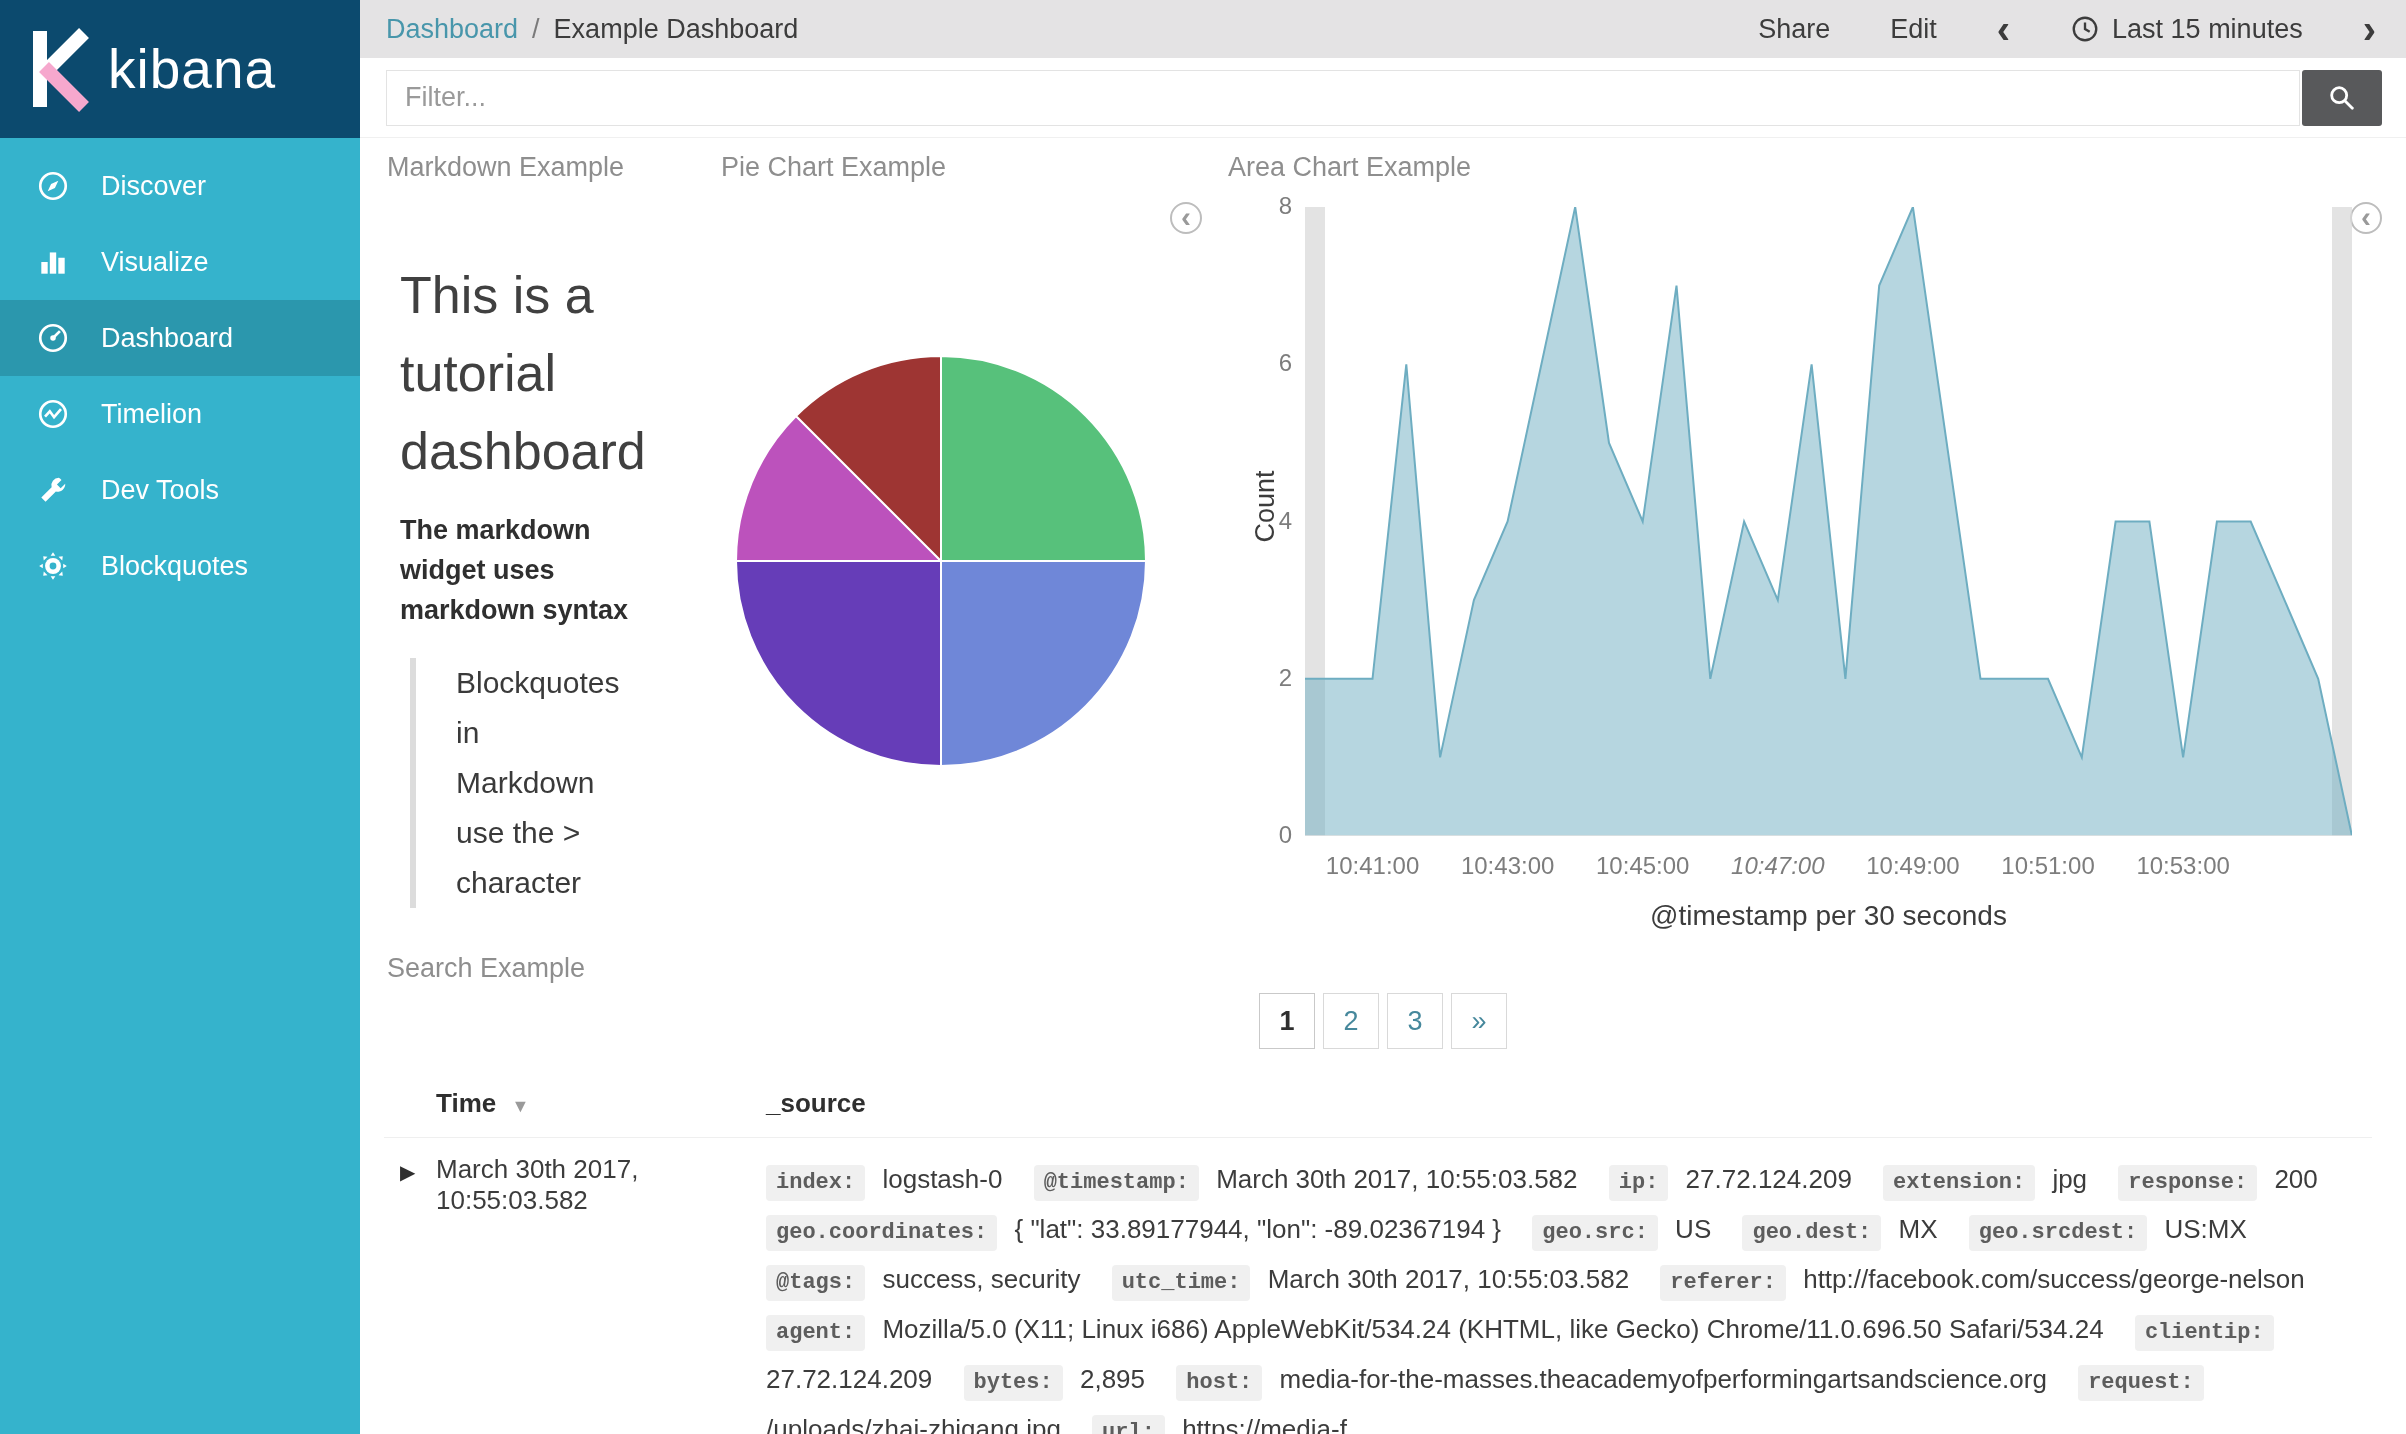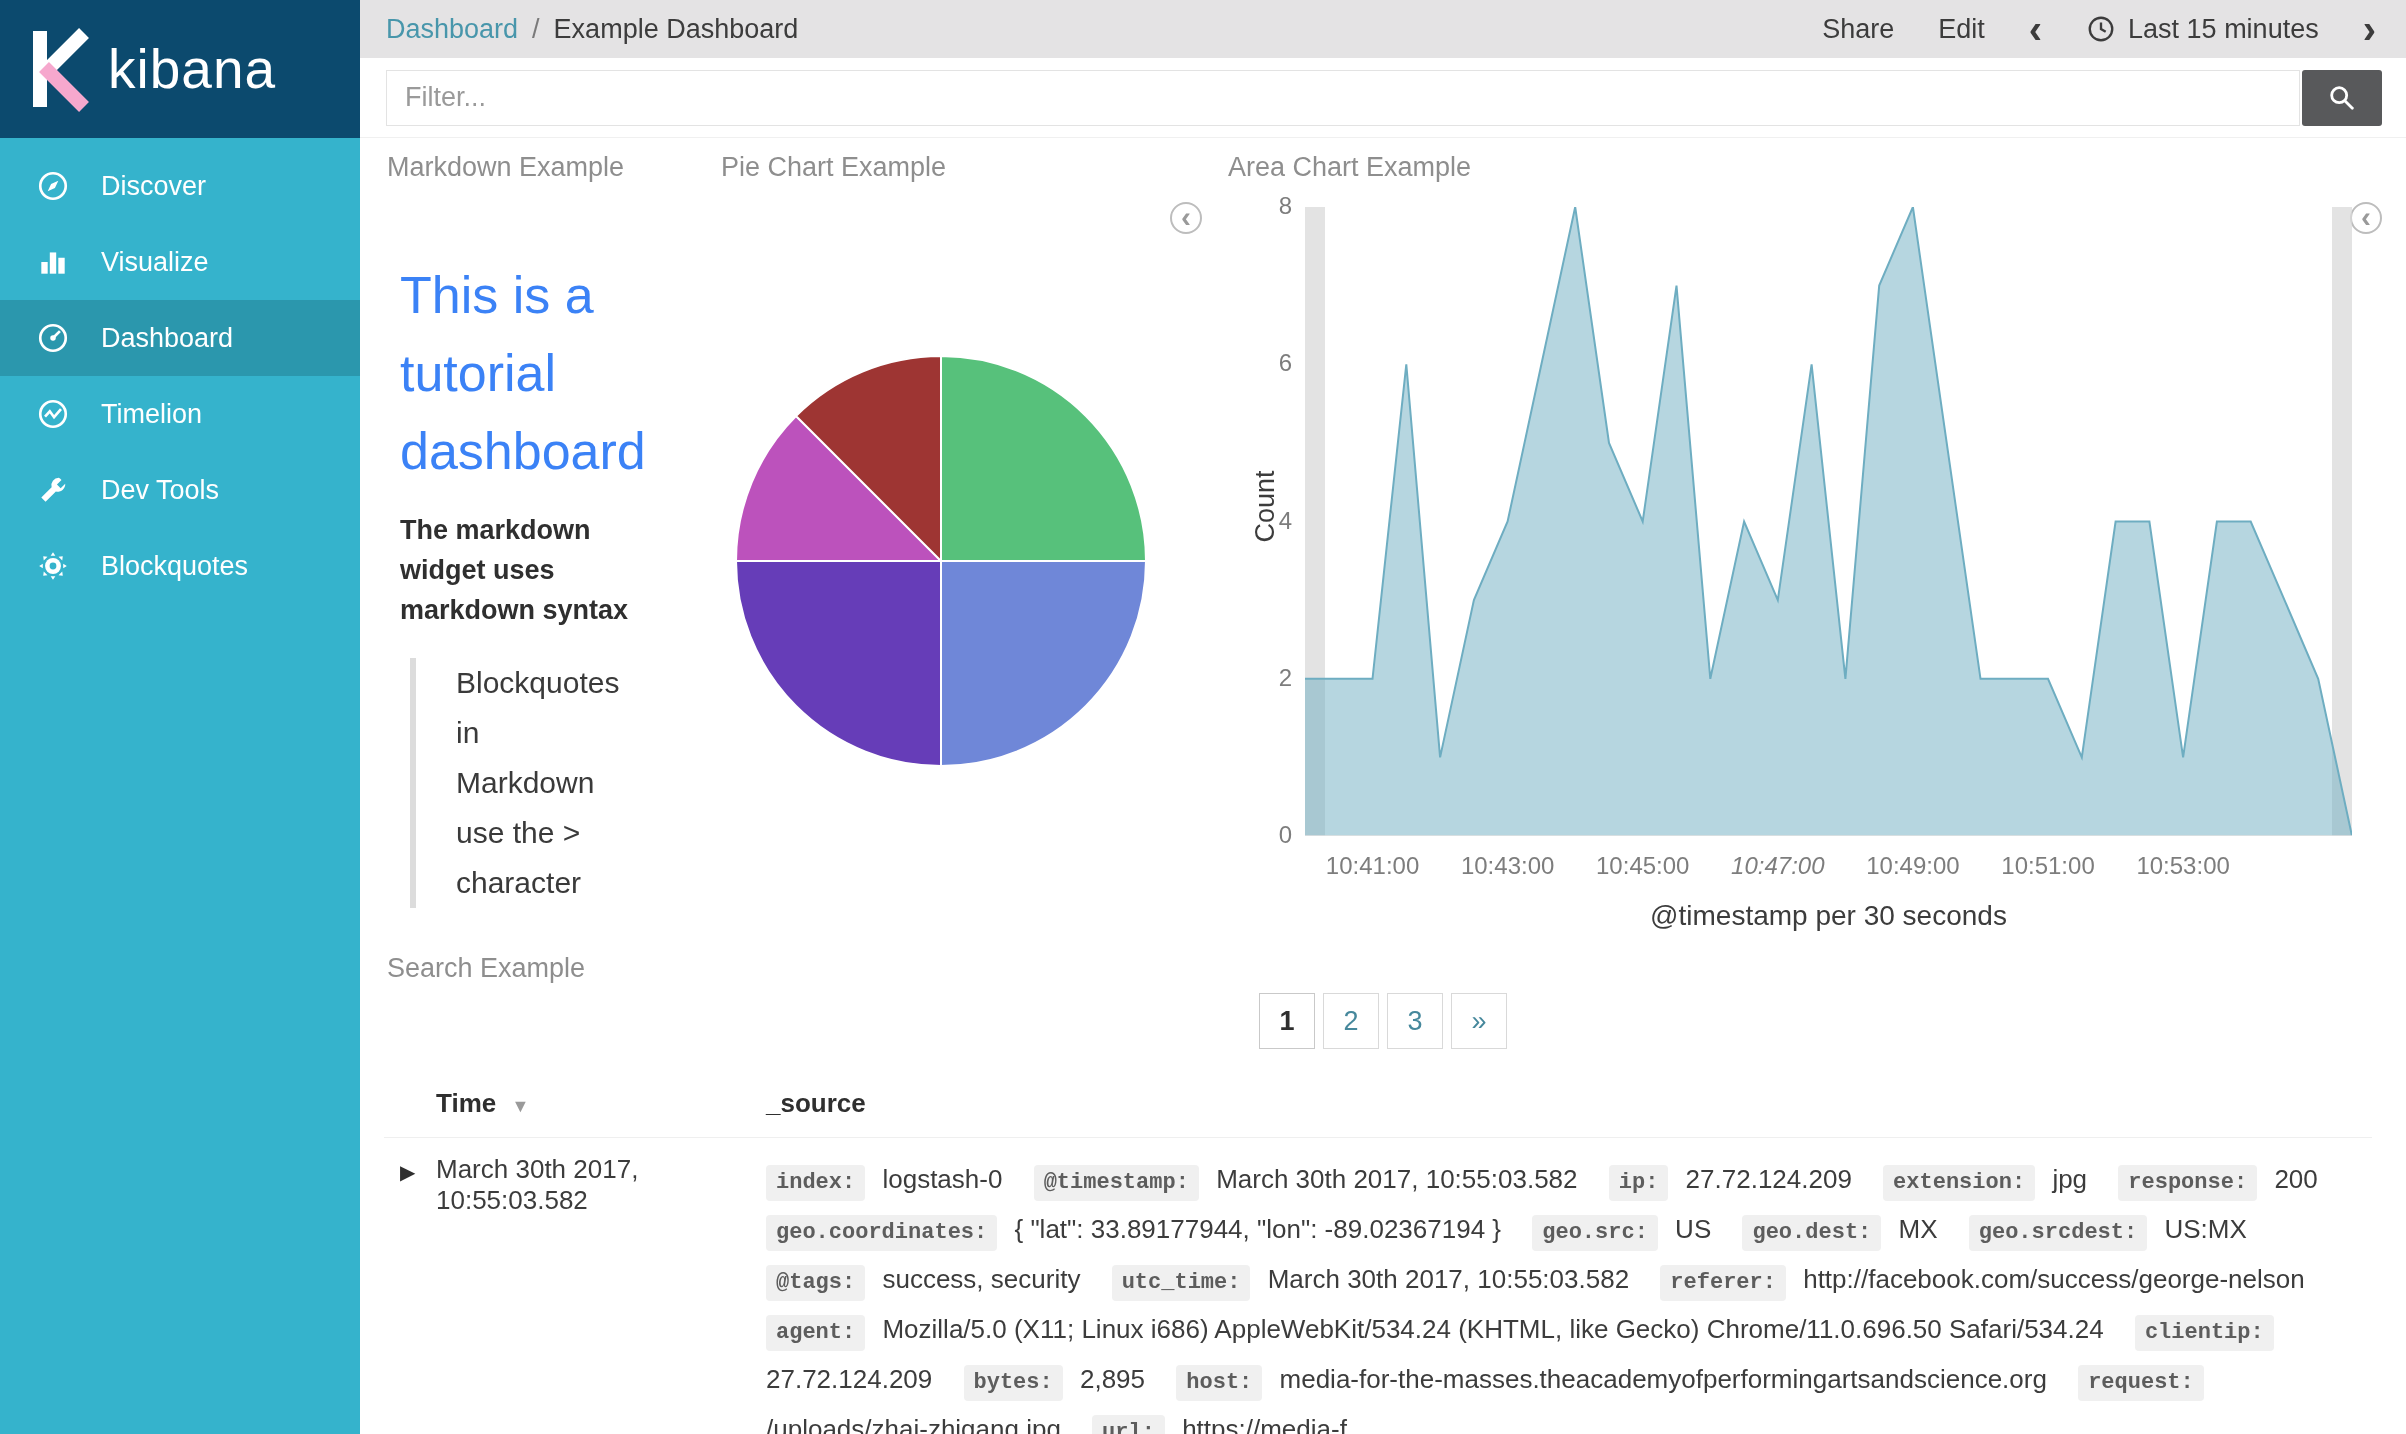--- a/index.html
+++ b/index.html
@@ -18,21 +18,21 @@
   .nav-icon { width:44px; height:36px; display:inline-flex; align-items:center; }
   .nav-icon svg { width:34px; height:34px; }
   .nav-label { color:#fff; font-size:27px; margin-left:21px; }
 
   
   .topbar { position:absolute; left:360px; top:0; right:0; height:58px; background:#e4e3e4;
             display:flex; align-items:center; padding:0 30px 0 26px; font-size:27px; }
   .crumb-link { color:#4896ab; cursor:pointer; }
   .crumb-sep { color:#7a7a7a; margin:0 14px; }
   .crumb-current { color:#3c3c3c; }
-  .topbar-right { margin-left:auto; display:flex; align-items:center; gap:44px; }
+  .topbar-right { margin-left:auto; display:flex; align-items:center; gap:60px; }
   .top-btn { color:#3c3c3c; cursor:pointer; }
   .chev { font-size:40px; line-height:30px; color:#3c3c3c; cursor:pointer; font-weight:bold; }
   .timepick { display:flex; align-items:center; gap:12px; cursor:pointer; }
   .timepick svg { width:30px; height:30px; }
 
   
   .filterbar { position:absolute; left:360px; top:58px; right:0; height:80px; background:#fff;
                display:flex; align-items:center; padding:0 24px 0 26px; border-bottom:1px solid #f0f0f0; }
   .filter-input { flex:1; height:56px; border:1px solid #e3e3e3; font-size:27px; padding:0 18px;
                   color:#3c3c3c; font-family:"Liberation Sans", sans-serif; outline:none; }
@@ -42,21 +42,21 @@
 
   
   .content { position:absolute; left:360px; top:138px; right:0; bottom:0; background:#fff; overflow:hidden; }
   .panel-title { position:absolute; font-size:27px; color:#8e8e8e; white-space:nowrap; }
   .collapse-btn { position:absolute; width:32px; height:32px; border:2px solid #bdbdbd; border-radius:50%;
                   color:#9a9a9a; font-size:30px; line-height:25px; text-align:center; cursor:pointer;
                   background:#fff; font-weight:bold; }
 
   
   .md-heading { position:absolute; left:40px; top:118px; width:340px; font-size:52px; line-height:78px;
-                color:#3b82f6; font-weight:400; white-space:pre-line; }
+                color:#404040; font-weight:400; white-space:pre-line; }
   .md-para { position:absolute; left:40px; top:372px; width:230px; font-size:27px; line-height:40px; color:#2f2f2f;font-weight:bold; }
   .md-quote { position:absolute; left:50px; top:520px; width:200px; border-left:6px solid #dcdcdc;
               padding-left:40px; font-size:30px; line-height:50px; color:#3a3a3a; white-space:pre-line; }
 
   
   .pie-wrap { position:absolute; left:374px; top:216px; width:414px; height:414px; }
 
   
   .area-wrap { position:absolute; left:880px; top:62px; width:1160px; height:720px; }
   .area-plot { position:absolute; left:65px; top:7px; width:1047px; height:629px; }

